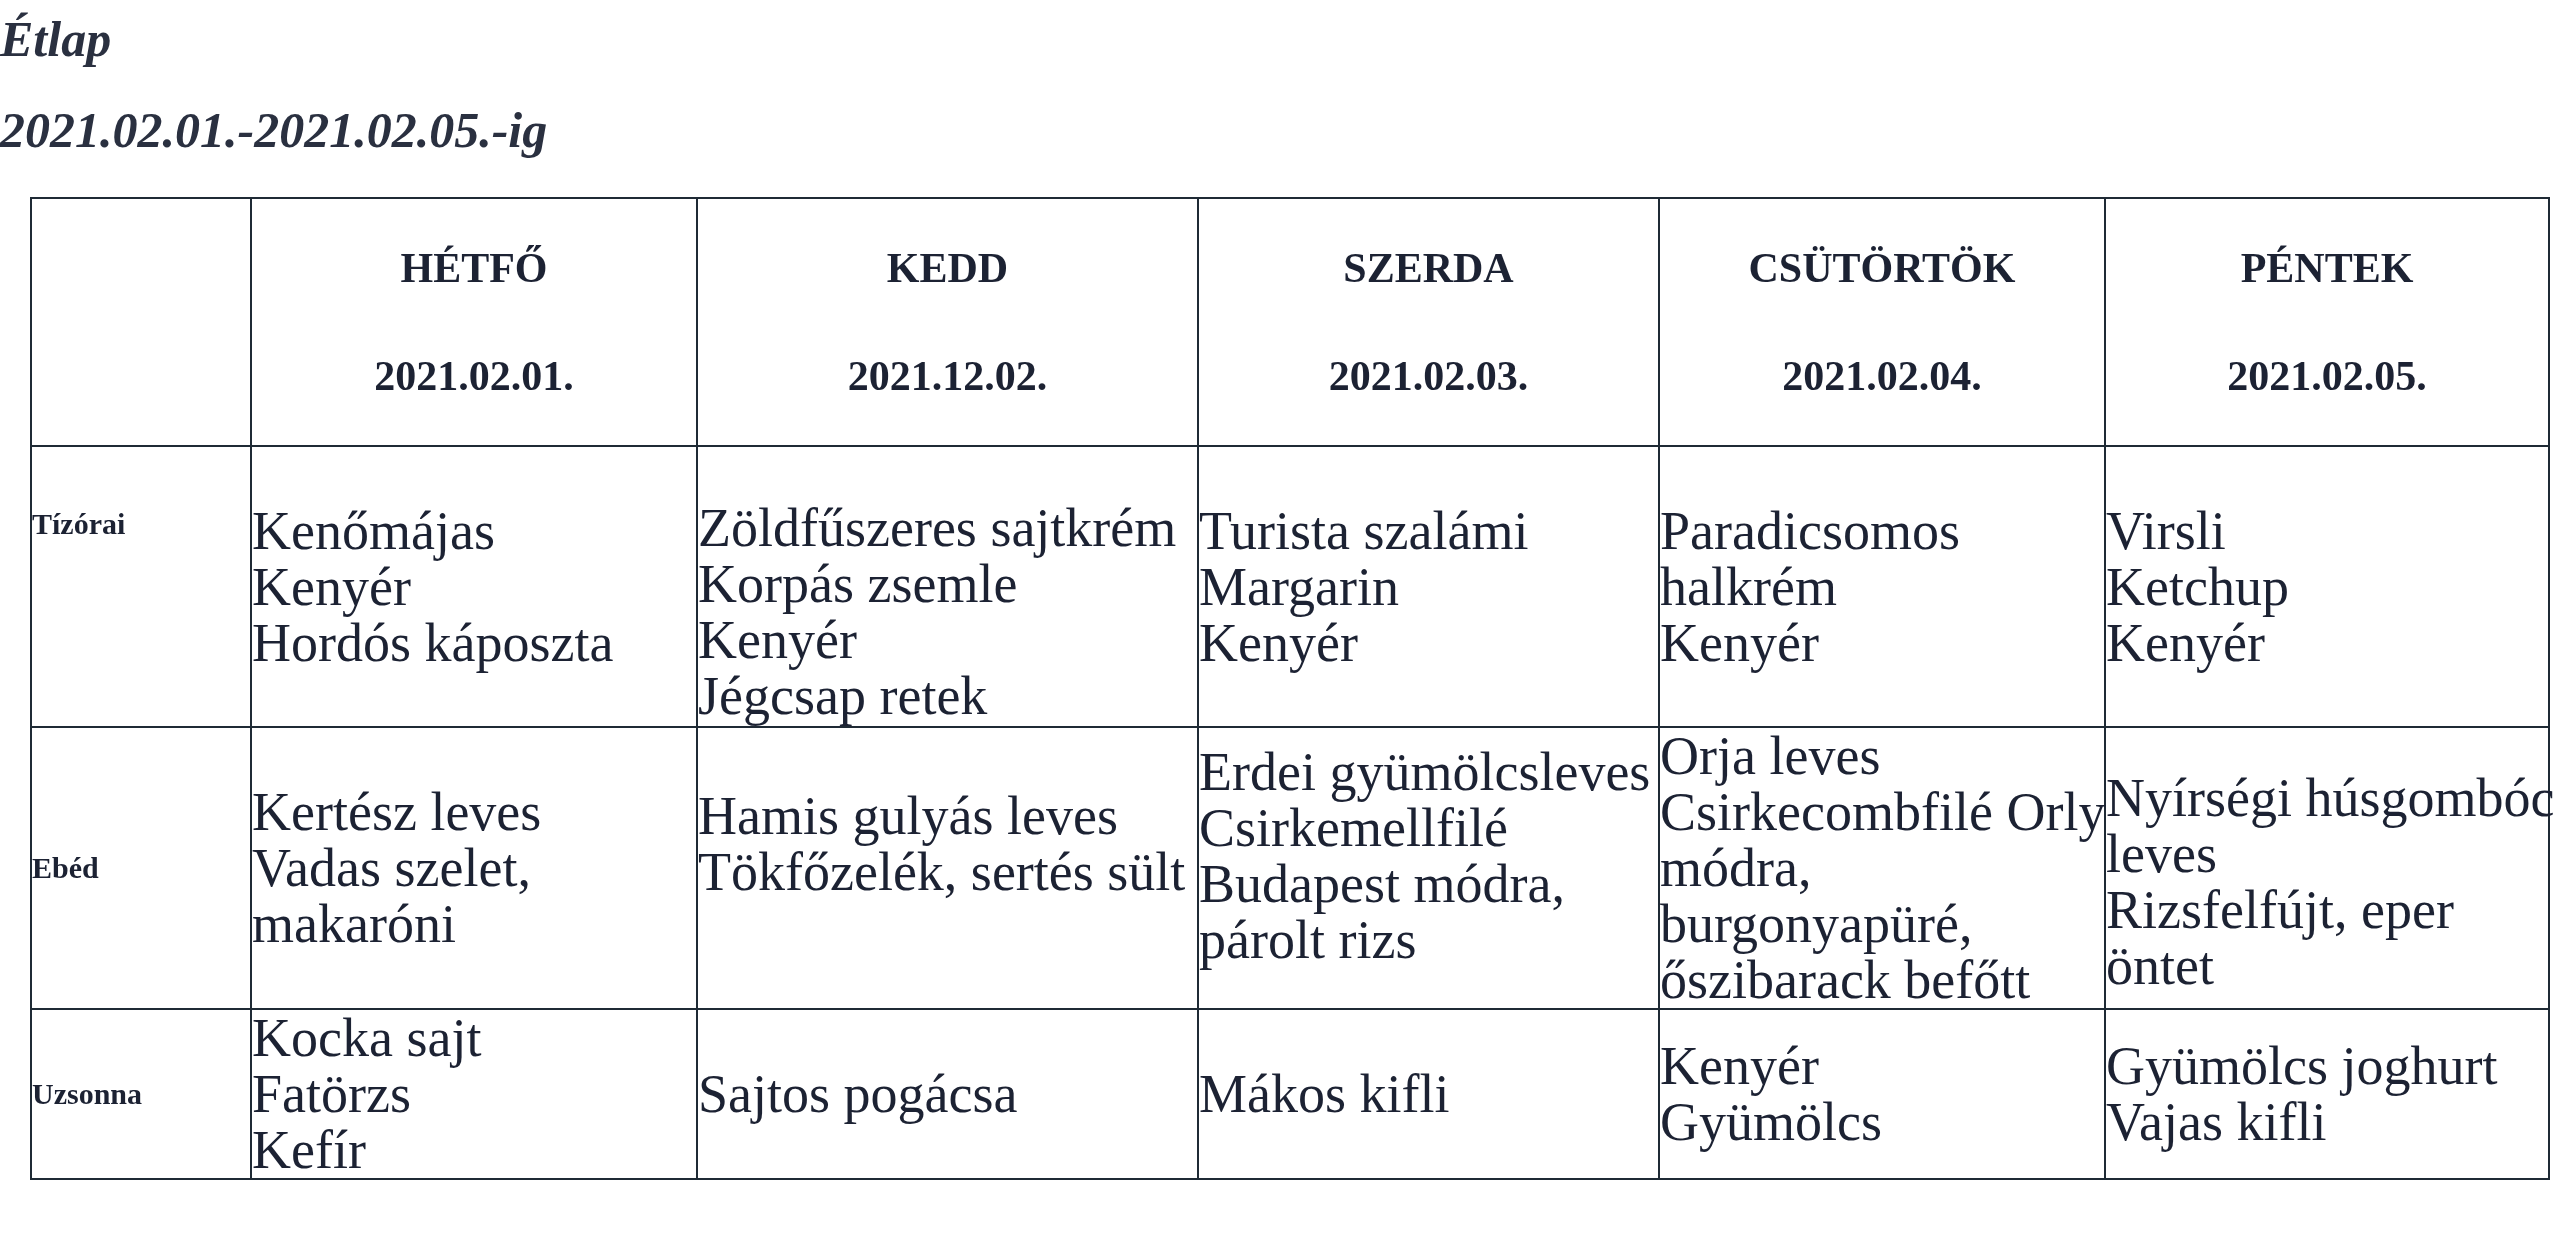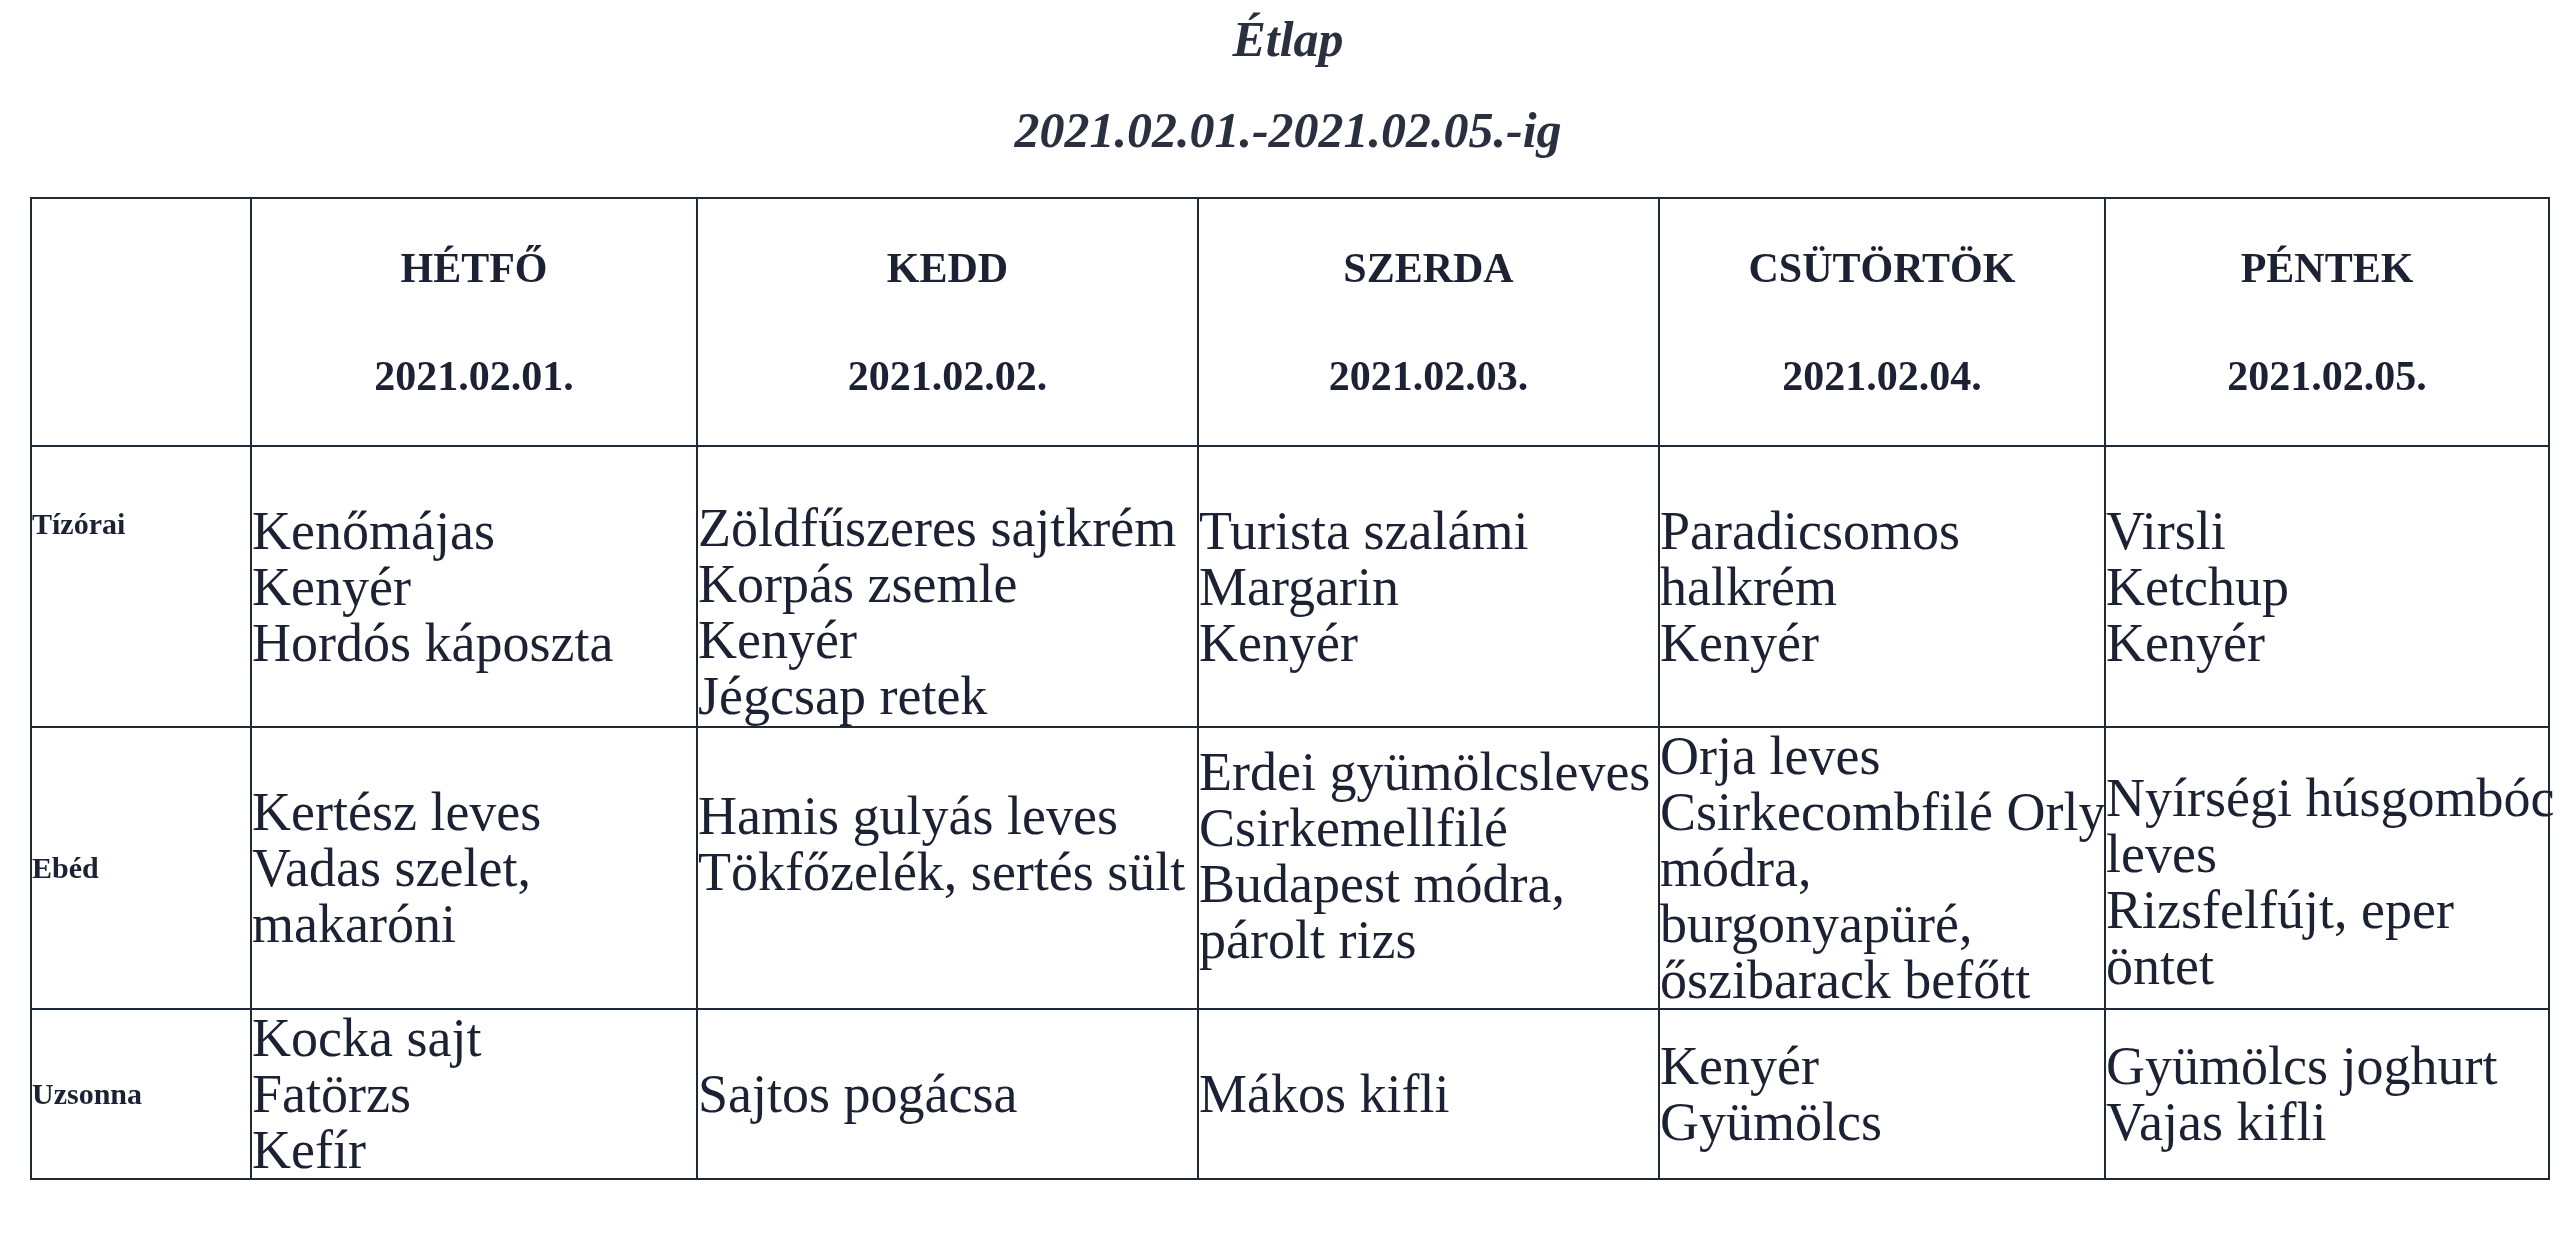--- a/index.html
+++ b/index.html
@@ -1,18 +1,18 @@
 <!DOCTYPE html>
 <html style="font-size:13.3px"><head>
 <meta charset="utf-8">
 <style>
   html, body { margin: 0; padding: 0; background: #ffffff; }
   body { width: 2576px; height: 1247px; position: relative; overflow: hidden;
          font-family: "Liberation Serif", "DejaVu Serif", serif; color: #1c2233; }
-  .title { position: absolute; left: 0; width: 2576px; text-align: center;
+  .title { position: absolute; left: 0; width: 2576px; text-align: left;
            font-style: italic; font-weight: bold; color: #2a3040; }
   .title.main { top: 1.7px; font-size: 50px; line-height: 75px; }
   .title.sub { top: 93px; font-size: 50px; line-height: 75px; }
   table.menu { position: absolute; left: 30px; top: 197px; border-collapse: collapse;
                table-layout: fixed; width: 2517px; }
   table.menu td, table.menu th { border: 2.5px solid #1f2a35; padding: 0; 
                vertical-align: middle; }
   th.day { font-weight: bold; font-size: 42px; color: #1c2233; }
   th.day .dname { display: block; line-height: 50px; margin-bottom: 58px; }
   th.day .ddate { display: block; line-height: 50px; }
@@ -42,21 +42,21 @@
   </colgroup>
   <tbody>
       <tr class="hdr">
     <th></th>
     <th class="day">
       <span class="dname">HÉTFŐ</span>
       <span class="ddate">2021.02.01.</span>
     </th>
     <th class="day">
       <span class="dname">KEDD</span>
-      <span class="ddate">2021.02.02.</span>
+      <span class="ddate">2021.12.02.</span>
     </th>
     <th class="day">
       <span class="dname">SZERDA</span>
       <span class="ddate">2021.02.03.</span>
     </th>
     <th class="day">
       <span class="dname">CSÜTÖRTÖK</span>
       <span class="ddate">2021.02.04.</span>
     </th>
     <th class="day">

